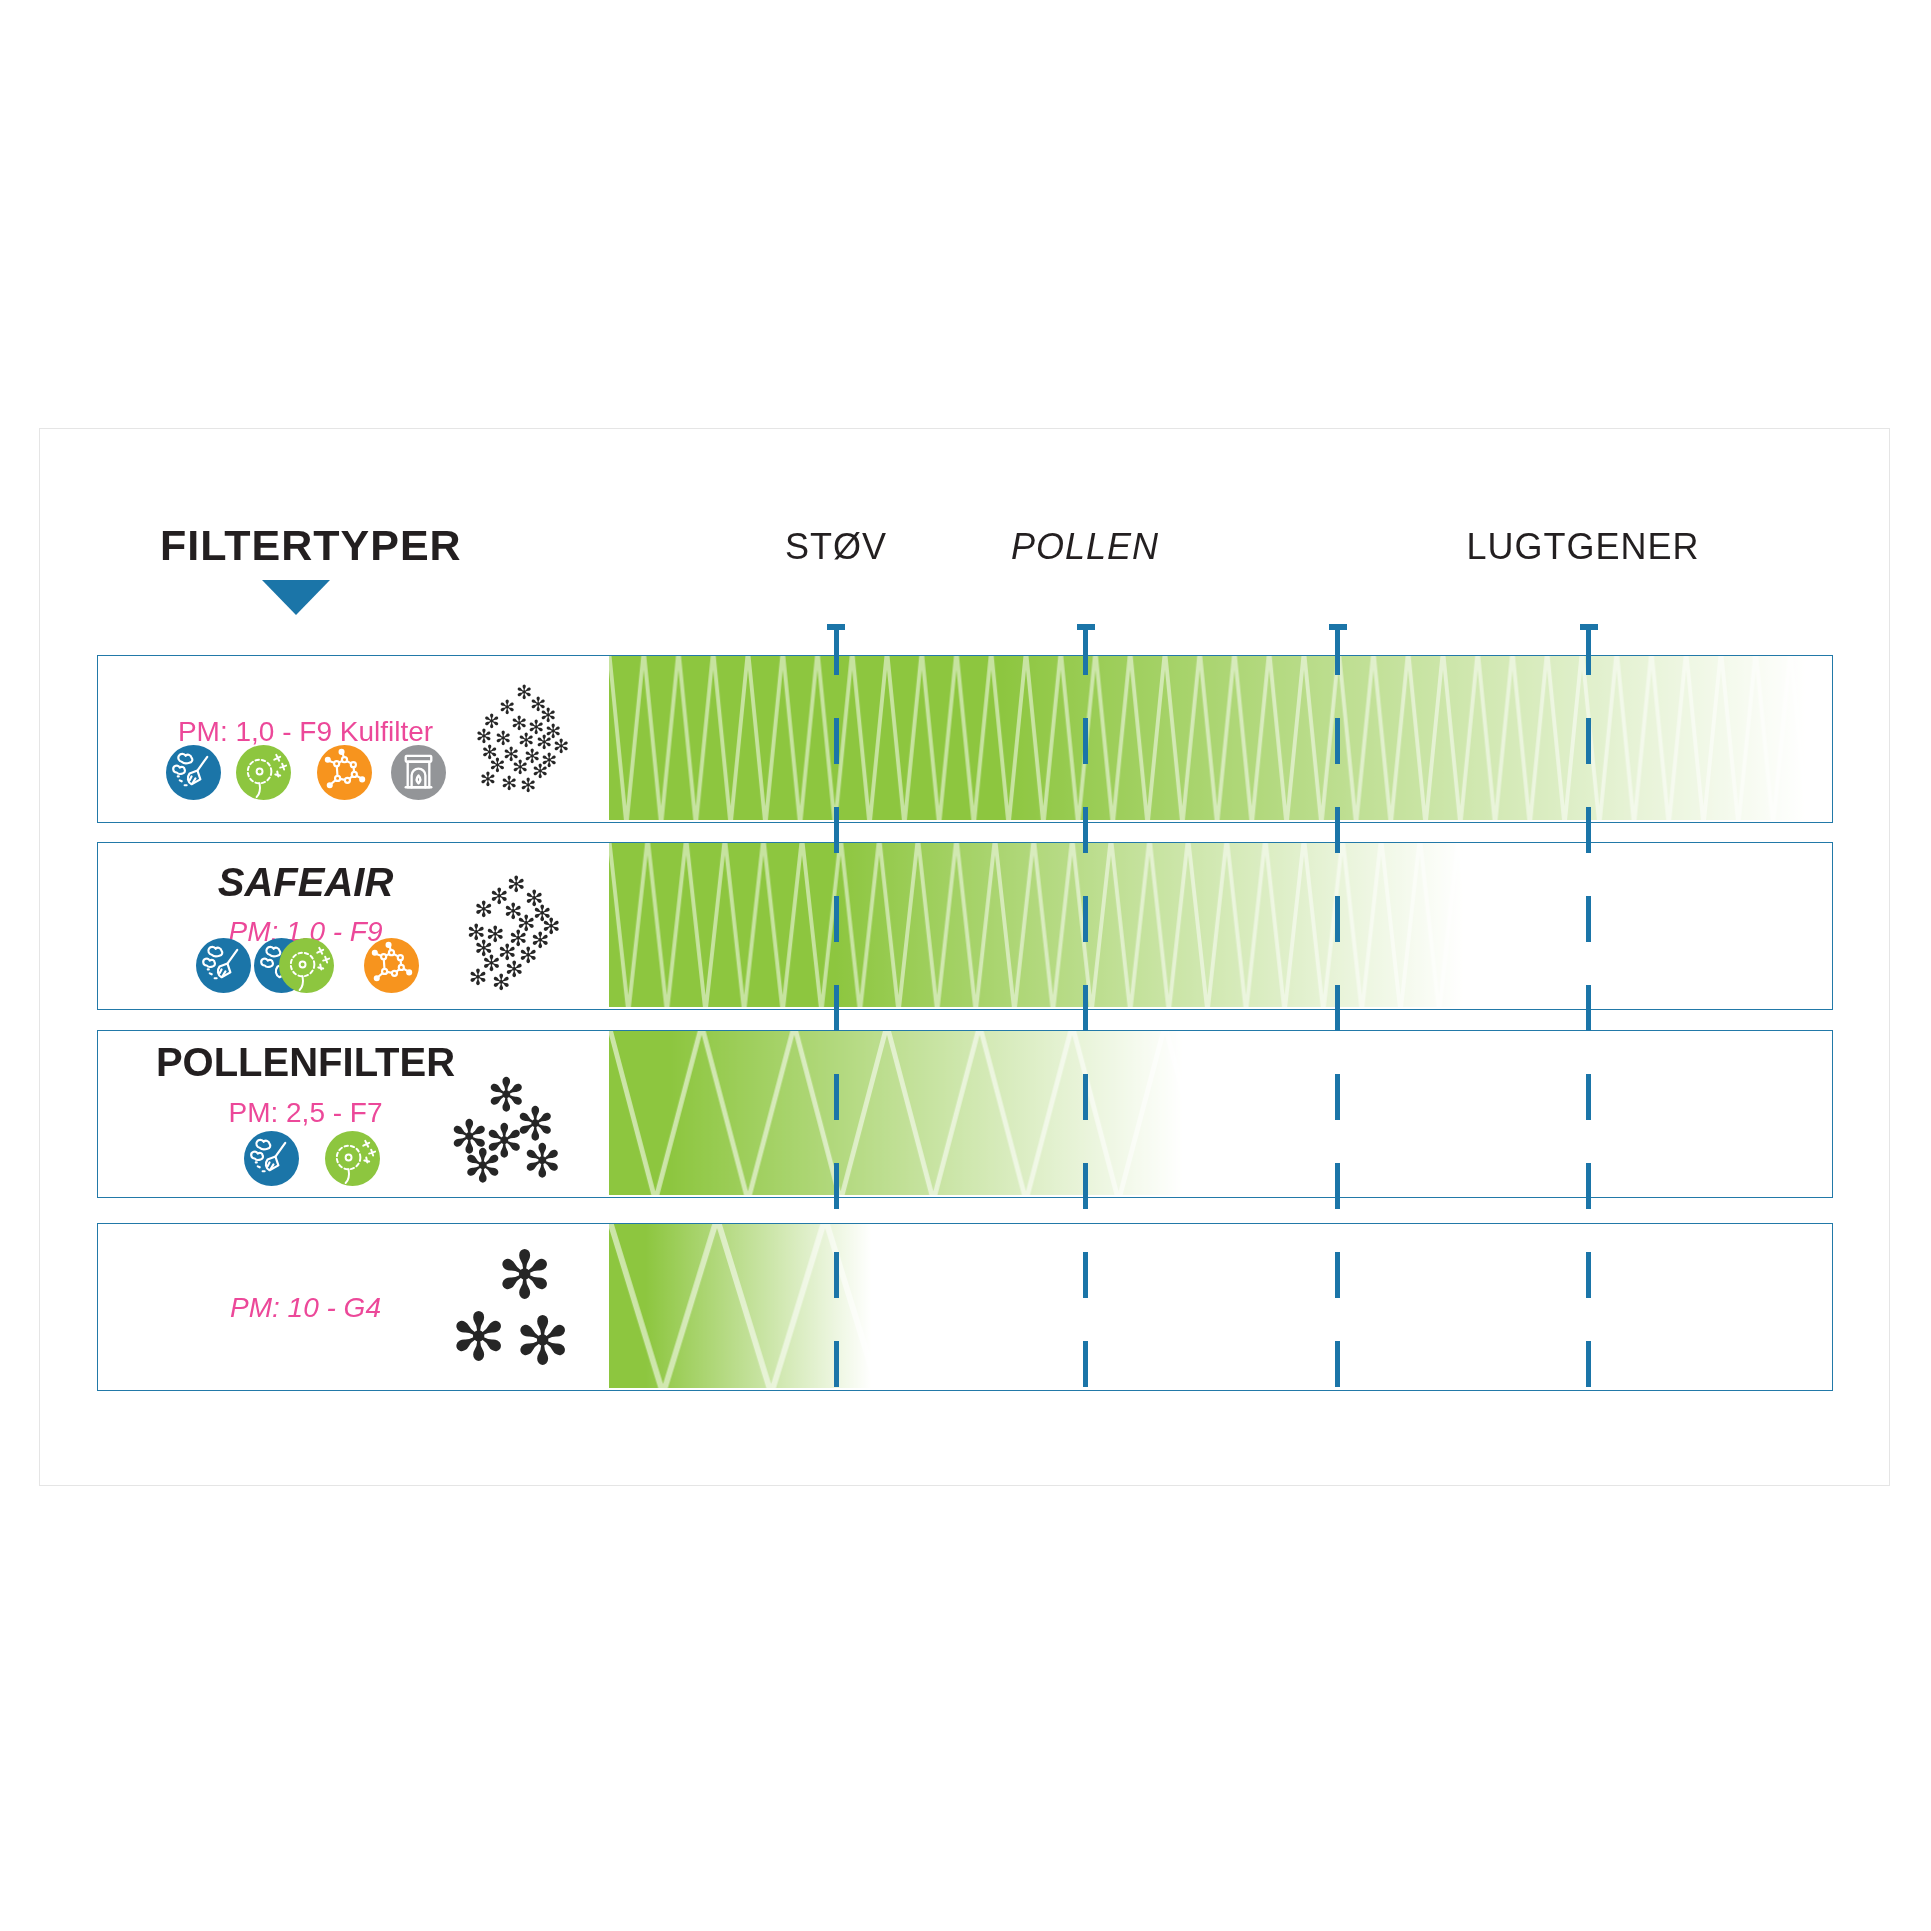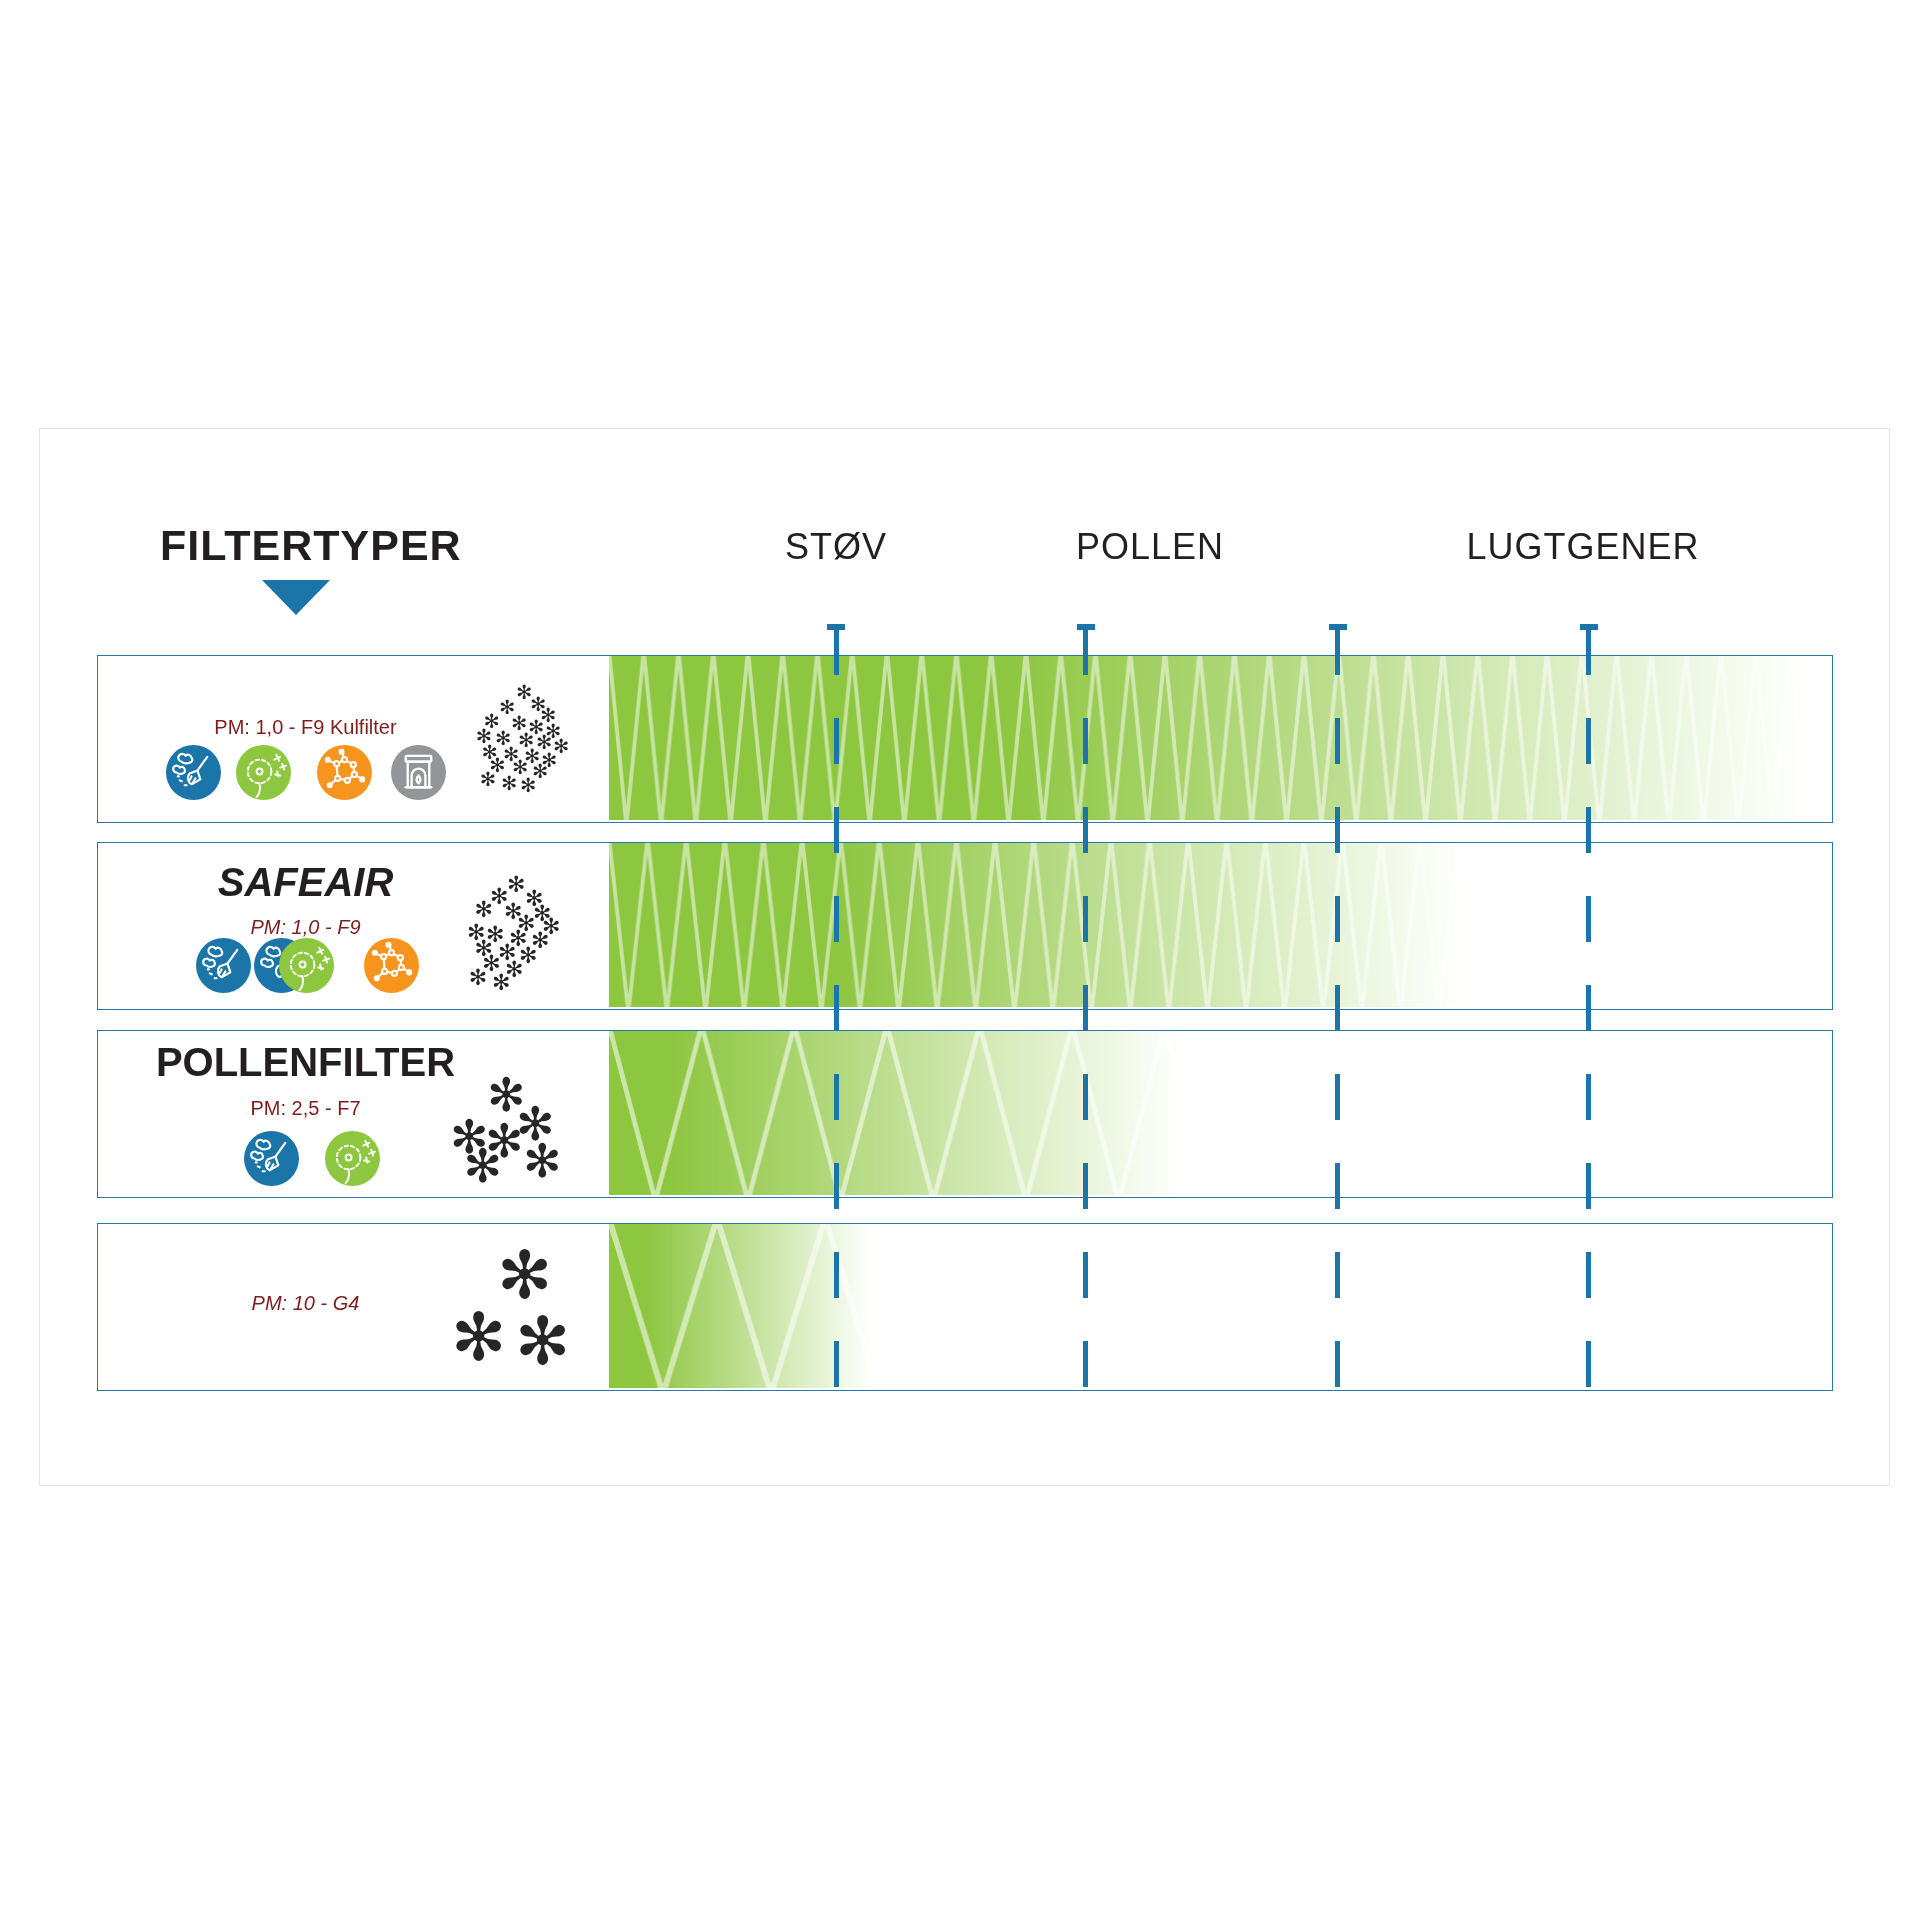--- a/index.html
+++ b/index.html
@@ -14,41 +14,41 @@
                   border-top:35px solid #1B75A8;}
   .col-header{position:absolute;top:523px;transform:translateX(-50%);font-size:36px;
               letter-spacing:1px;color:#231F20;text-align:center;line-height:1.35;white-space:nowrap;}
   .vcap{position:absolute;top:624px;width:18.3px;height:5.8px;background:#1B75A8;}
   .vline{position:absolute;top:629px;width:4.8px;height:763px;
          background:repeating-linear-gradient(to bottom,#1B75A8 0 46px,transparent 46px 89px);}
   .row{position:absolute;left:97px;width:1736px;height:168px;border:1.9px solid #2279A8;
        background:#fff;box-sizing:border-box;}
   .row-title{position:absolute;left:0;width:415px;text-align:center;font-size:40px;
              font-weight:bold;color:#231F20;white-space:nowrap;}
-  .row-sub{position:absolute;left:0;width:415px;text-align:center;font-size:20px;
-           color:#7f1d1d;white-space:nowrap;}
+  .row-sub{position:absolute;left:0;width:415px;text-align:center;font-size:28px;
+           color:#ec4899;white-space:nowrap;}
   .bar{position:absolute;left:511px;top:0;width:1221px;height:164px;display:block;}
   .icon{position:absolute;width:55px;height:55px;}
   .icon svg{display:block;width:100%;height:100%;}
   .particles{position:absolute;}
   .particle{position:absolute;color:#262626;line-height:1;
             font-family:"DejaVu Sans",sans-serif;}
 </style>
 </head>
 <body>
 
 <div class="canvas">
 
   <div class="frame"></div>
 
   <div class="page-title">FILTERTYPER</div>
   <div class="title-triangle"></div>
 
   <div class="col-header" style="left:836px;">STØV</div>
-  <div class="col-header" style="left:1150px;">POLLEN</div>
+  <div class="col-header" style="left:1085px;font-style:italic;">POLLEN</div>
   <div class="col-header" style="left:1583px;">LUGTGENER</div>
 
   <div class="row" style="top:655px;">
     <svg class="bar" viewBox="0 0 1265 170" preserveAspectRatio="none">
       <defs>
         <linearGradient id="fade0" x1="0" y1="0" x2="1" y2="0">
           <stop offset="0" stop-color="#fff"></stop>
             <stop offset="0.32" stop-color="#fff"></stop>
             <stop offset="0.98" stop-color="#000"></stop>
         </linearGradient>

